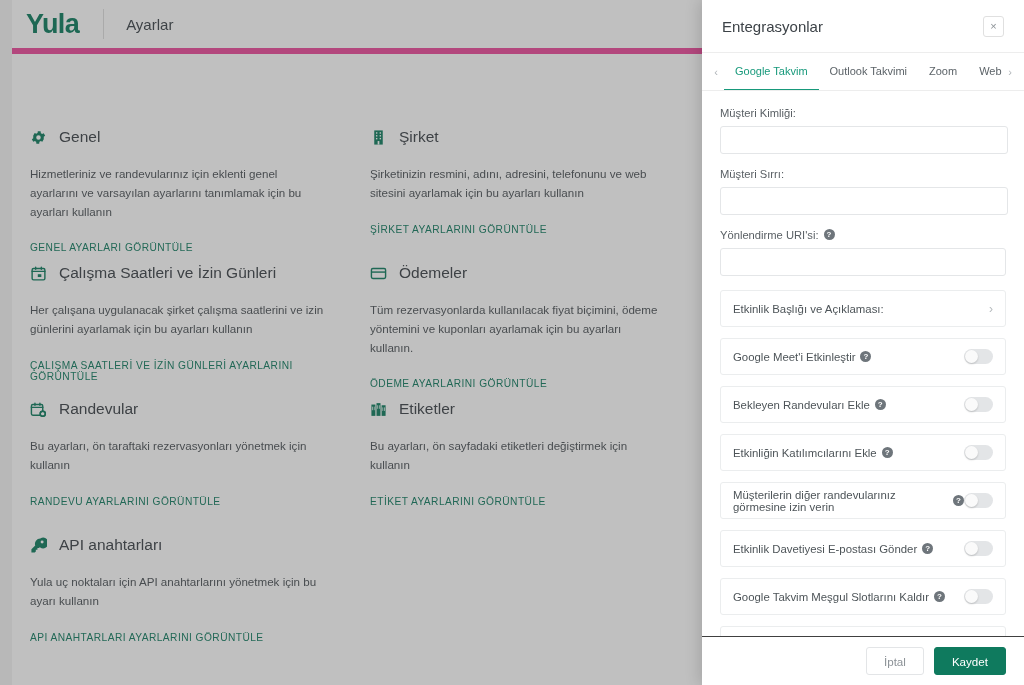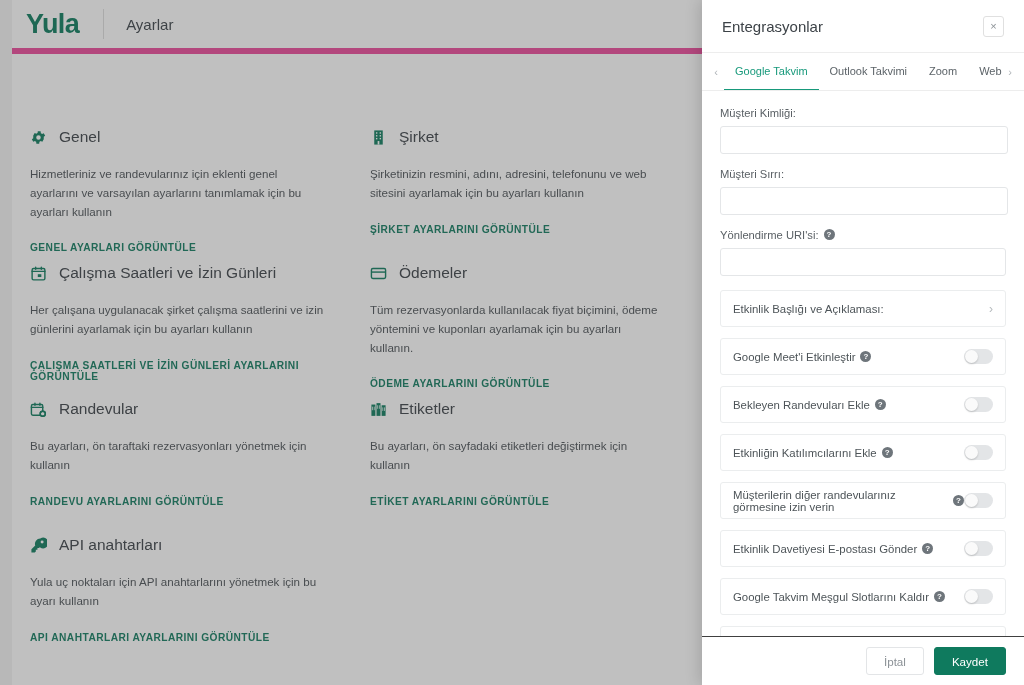--- a/index.html
+++ b/index.html
@@ -52,21 +52,21 @@
   .card { padding: 20px 18px 0 18px; }
   .card-head { display: flex; align-items: center; gap: 12px; height: 24px; margin-top: 12px; }
   .card-icon { width: 17px; height: 17px; flex: 0 0 17px; color: #0b7a5c; display:block; }
   .card-icon svg { display:block; width: 17px; height: 17px; }
   .card-title { font-size: 15.5px; color: #3a4046; }
   .card-desc {
     margin-top: 16px; font-size: 11.6px; line-height: 1.62;
     color: #4a5055; max-width: 296px;
   }
   .card-link {
-    margin-top: 21px; font-size: 10.2px; font-weight: bold;
+    margin-top: 21px; font-size: 10.2px; font-weight: normal;
     letter-spacing: 0.45px; color: #0f7a5e; text-transform: uppercase;
     display: inline-block; cursor: pointer;
   }
 
   .cell { height: 136px; }
 
   
   #dim {
     position: absolute; inset: 0;
     background: rgba(70,70,70,0.34);

